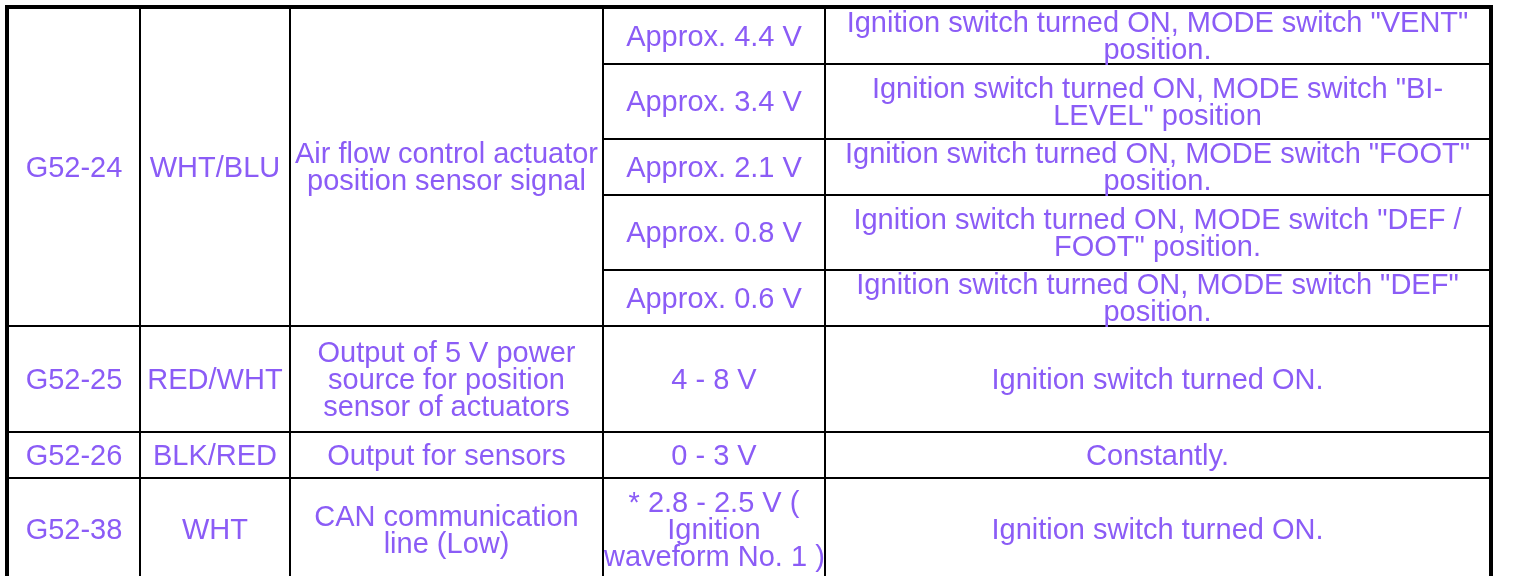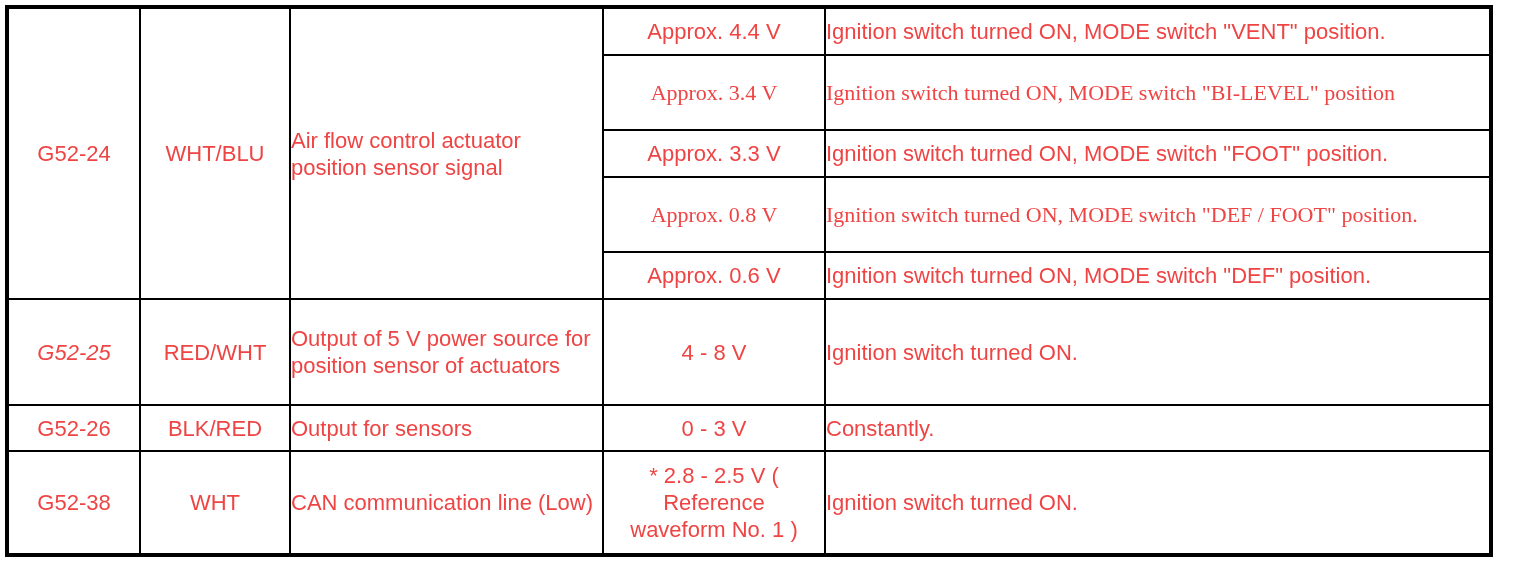--- a/index.html
+++ b/index.html
@@ -28,48 +28,48 @@
     left: 5px;
     top: 5px;
     width: 1484px;
     border-collapse: collapse;
     table-layout: fixed;
     border: 4px solid #000000;
   }
 
   .terminal-table td {
     border: 2px solid #000000;
-    font-size: 22px;
+    font-size: 29px;
     line-height: 27px;
-    color: #ef4444;
+    color: #8b5cf6;
     padding: 0;
     vertical-align: middle;
     background: #ffffff;
   }
 
   
   .col-terminal { width: 133px; }
   .col-wire     { width: 150px; }
   .col-desc     { width: 313px; }
   .col-value    { width: 222px; }
   .col-cond     { width: 666px; }
 
   .c-center {
     text-align: center;
     padding: 3px 6px;
   }
   .c-left {
-    text-align: left;
+    text-align: center;
     padding: 4px 10px;
   }
 
   
   .r-single { height: 45px; }
-  .r-double { height: 73px; font-family: Liberation Serif, serif; }
-  .r-tall   { height: 104px; font-style: italic; }
+  .r-double { height: 73px; }
+  .r-tall   { height: 104px; }
   .r-mid    { height: 44px; text-align: center; }
   .r-can    { height: 101px; }
 
   .nowrap { white-space: nowrap; }
 </style>
 </head>
 <body>
 
 <div class="sheet">
 
@@ -88,21 +88,21 @@
         <td class="c-center" rowspan="5">WHT/BLU</td>
         <td class="c-left" rowspan="5">Air flow control actuator position sensor signal</td>
         <td class="c-center r-single">Approx. 4.4 V</td>
         <td class="c-left r-single">Ignition switch turned ON, MODE switch "VENT" position.</td>
       </tr>
       <tr>
         <td class="c-center r-double">Approx. 3.4 V</td>
         <td class="c-left r-double">Ignition switch turned ON, MODE switch "BI-LEVEL" position</td>
       </tr>
       <tr>
-        <td class="c-center r-single">Approx. 3.3 V</td>
+        <td class="c-center r-single">Approx. 2.1 V</td>
         <td class="c-left r-single">Ignition switch turned ON, MODE switch "FOOT" position.</td>
       </tr>
       <tr>
         <td class="c-center r-double">Approx. 0.8 V</td>
         <td class="c-left r-double">Ignition switch turned ON, MODE switch "DEF / FOOT" position.</td>
       </tr>
       <tr>
         <td class="c-center r-single">Approx. 0.6 V</td>
         <td class="c-left r-single">Ignition switch turned ON, MODE switch "DEF" position.</td>
       </tr>
@@ -122,21 +122,21 @@
         <td class="c-center">0 - 3 V</td>
         <td class="c-left">Constantly.</td>
       </tr>
 
       <tr>
         <td class="c-center r-can">G52-38</td>
         <td class="c-center">WHT</td>
         <td class="c-left">CAN communication line (Low)</td>
         <td class="c-center">
           <div class="nowrap">* 2.8 - 2.5 V (</div>
-          <div class="nowrap">Reference</div>
+          <div class="nowrap">Ignition</div>
           <div class="nowrap">waveform No. 1 )</div>
         </td>
         <td class="c-left">Ignition switch turned ON.</td>
       </tr>
 
     </tbody>
   </table>
 
 </div>
 

